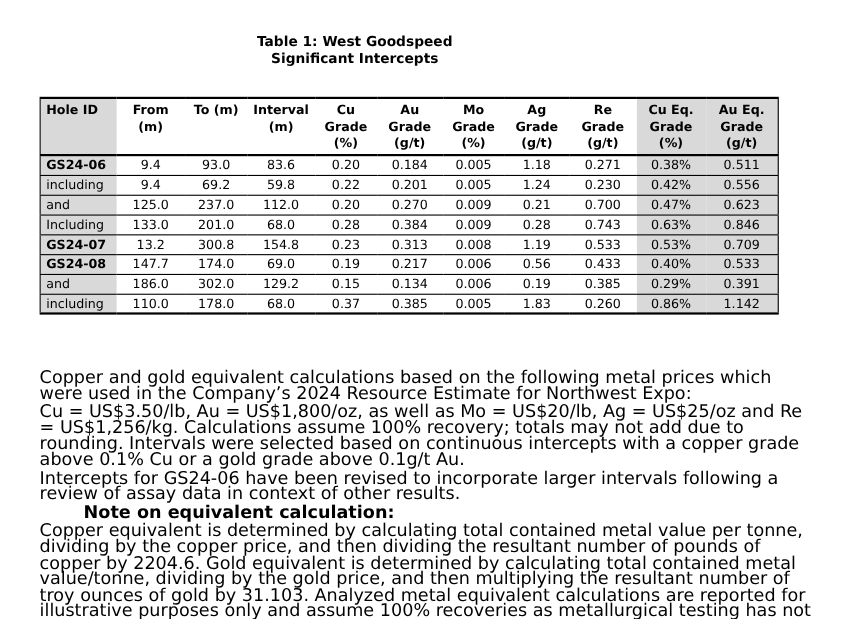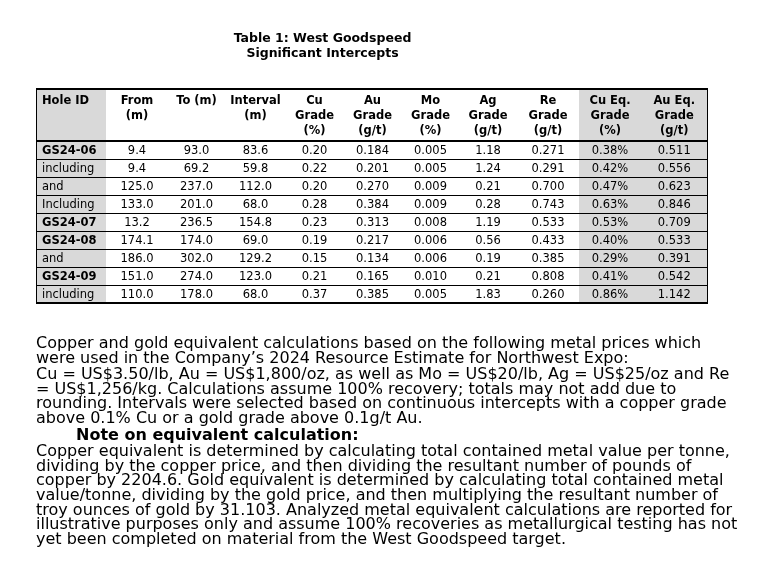--- a/index.html
+++ b/index.html
@@ -146,21 +146,21 @@
       </tr>
       <tr>
         <td>including</td>
         <td>9.4</td>
         <td>69.2</td>
         <td>59.8</td>
         <td>0.22</td>
         <td>0.201</td>
         <td>0.005</td>
         <td>1.24</td>
-        <td>0.291</td>
+        <td>0.230</td>
         <td>0.42%</td>
         <td>0.556</td>
       </tr>
       <tr>
         <td>and</td>
         <td>125.0</td>
         <td>237.0</td>
         <td>112.0</td>
         <td>0.20</td>
         <td>0.270</td>
@@ -179,33 +179,33 @@
         <td>0.384</td>
         <td>0.009</td>
         <td>0.28</td>
         <td>0.743</td>
         <td>0.63%</td>
         <td>0.846</td>
       </tr>
       <tr>
         <td class="b">GS24-07</td>
         <td>13.2</td>
-        <td>236.5</td>
+        <td>300.8</td>
         <td>154.8</td>
         <td>0.23</td>
         <td>0.313</td>
         <td>0.008</td>
         <td>1.19</td>
         <td>0.533</td>
         <td>0.53%</td>
         <td>0.709</td>
       </tr>
       <tr>
         <td class="b">GS24-08</td>
-        <td>174.1</td>
+        <td>147.7</td>
         <td>174.0</td>
         <td>69.0</td>
         <td>0.19</td>
         <td>0.217</td>
         <td>0.006</td>
         <td>0.56</td>
         <td>0.433</td>
         <td>0.40%</td>
         <td>0.533</td>
       </tr>
@@ -216,48 +216,36 @@
         <td>129.2</td>
         <td>0.15</td>
         <td>0.134</td>
         <td>0.006</td>
         <td>0.19</td>
         <td>0.385</td>
         <td>0.29%</td>
         <td>0.391</td>
       </tr>
       <tr>
-        <td class="b">GS24-09</td>
-        <td>151.0</td>
-        <td>274.0</td>
-        <td>123.0</td>
-        <td>0.21</td>
-        <td>0.165</td>
-        <td>0.010</td>
-        <td>0.21</td>
-        <td>0.808</td>
-        <td>0.41%</td>
-        <td>0.542</td>
-      </tr>
-      <tr>
         <td>including</td>
         <td>110.0</td>
         <td>178.0</td>
         <td>68.0</td>
         <td>0.37</td>
         <td>0.385</td>
         <td>0.005</td>
         <td>1.83</td>
         <td>0.260</td>
         <td>0.86%</td>
         <td>1.142</td>
       </tr>
     </tbody>
   </table>
 
   <div class="notes">
     <p>Copper and gold equivalent calculations based on the following metal prices which were used in the Company’s 2024 Resource Estimate for Northwest Expo:</p>
     <p>Cu = US$3.50/lb, Au = US$1,800/oz, as well as Mo = US$20/lb, Ag = US$25/oz and Re = US$1,256/kg. Calculations assume 100% recovery; totals may not add due to rounding. Intervals were selected based on continuous intercepts with a copper grade above 0.1% Cu or a gold grade above 0.1g/t Au.</p>
+    <p>Intercepts for GS24-06 have been revised to incorporate larger intervals following a review of assay data in context of other results.</p>
     <p class="bold">Note on equivalent calculation:</p>
     <p>Copper equivalent is determined by calculating total contained metal value per tonne, dividing by the copper price, and then dividing the resultant number of pounds of copper by 2204.6. Gold equivalent is determined by calculating total contained metal value/tonne, dividing by the gold price, and then multiplying the resultant number of troy ounces of gold by 31.103. Analyzed metal equivalent calculations are reported for illustrative purposes only and assume 100% recoveries as metallurgical testing has not yet been completed on material from the West Goodspeed target.</p>
   </div>
 
 </div>
 
 </body></html>

